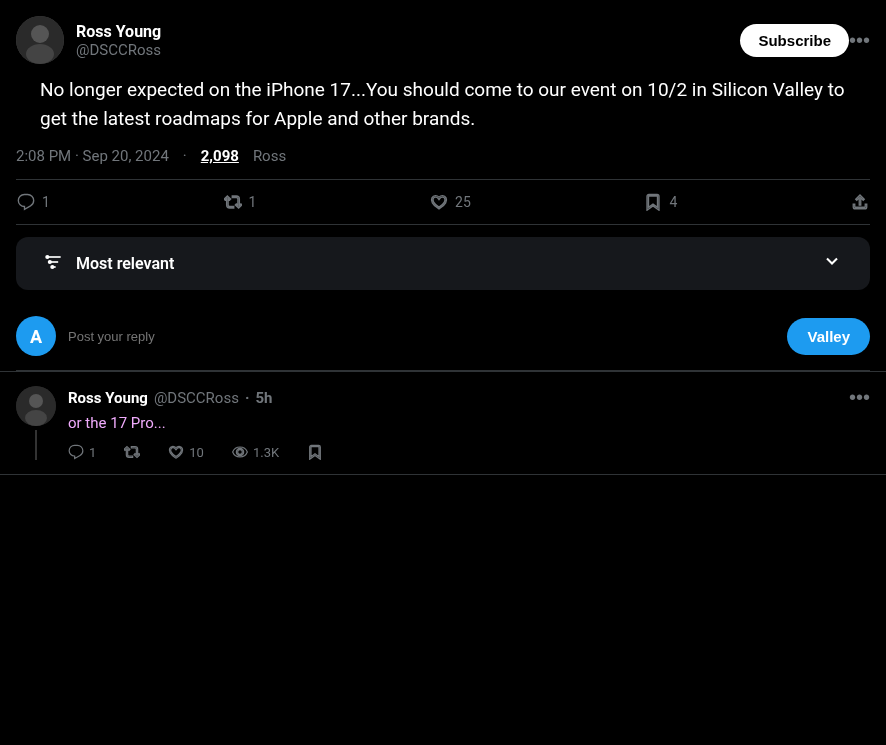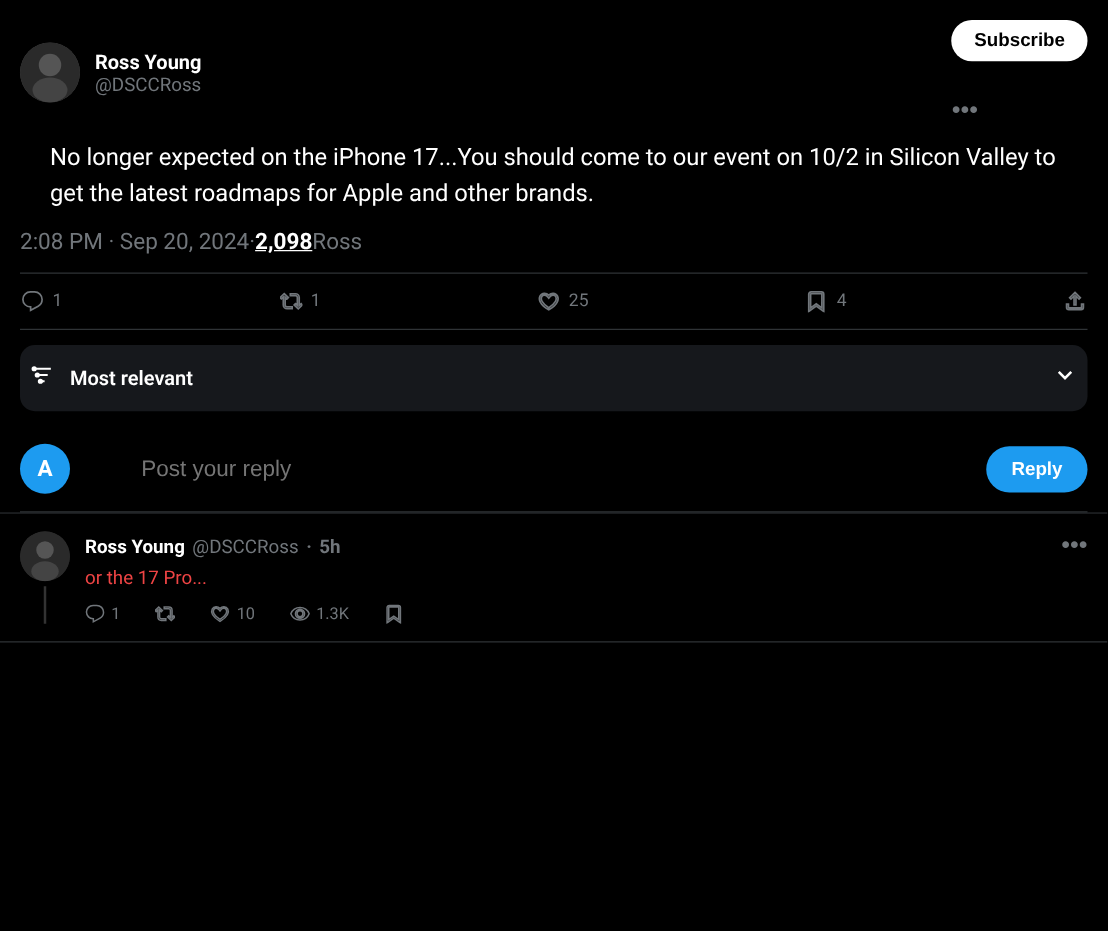--- a/index.html
+++ b/index.html
@@ -54,22 +54,22 @@
       color: #fff;
     }
 
     .username {
       font-size: 15px;
       color: #71767b;
     }
 
     .tweet-header-right {
       display: flex;
-      gap: 28px;
-      flex-direction: column;
+      align-items: center;
+      gap: 0;
     }
 
     .subscribe-btn {
       background: #fff;
       color: #000;
       border: none;
       border-radius: 9999px;
       padding: 8px 18px;
       font-size: 15px;
       font-weight: 700;
@@ -88,26 +88,26 @@
 
     .tweet-text {
       font-size: 19px;
       line-height: 1.5;
       color: #fff;
       margin-bottom: 14px;
       margin-left: 24px;
     }
 
     .tweet-meta {
-      font-size: 18px;
+      font-size: 15px;
       color: #71767b;
       margin-bottom: 14px;
       display: flex;
       align-items: center;
-      gap: 0;
+      gap: 14px;
     }
 
     .tweet-meta .views-count {
       color: #fff;
       font-weight: 700;
       text-decoration: underline;
     }
 
     .tweet-actions {
       display: flex;
@@ -136,21 +136,21 @@
       justify-content: center;
     }
 
     .sort-bar {
       display: flex;
       align-items: center;
       justify-content: space-between;
       background: #16181c;
       border-radius: 12px;
       margin: 12px 0;
-      padding: 14px 8px;
+      padding: 14px 28px;
       cursor: pointer;
     }
 
     .sort-bar-left {
       display: flex;
       align-items: center;
       gap: 12px;
     }
 
     .sort-label {
@@ -189,23 +189,22 @@
       font-size: 18px;
       font-weight: 700;
       color: #fff;
     }
 
     .reply-input {
       flex: 1;
       background: none;
       border: none;
       color: #f0abfc;
-      font-size: 18px;
+      font-size: 13px;
       outline: none;
-      margin-left: 45px;
     }
 
     .reply-btn {
       background: #1d9bf0;
       color: #fff;
       border: none;
       border-radius: 9999px;
       padding: 10px 20px;
       font-size: 15px;
       font-weight: 700;
@@ -258,21 +257,21 @@
       color: #71767b;
       font-weight: 400;
     }
 
     .reply-tweet-time {
       color: #71767b;
     }
 
     .reply-tweet-text {
       font-size: 15px;
-      color: #ef4444;
+      color: #f0abfc;
       line-height: 1.4;
       margin-bottom: 10px;
     }
 
     .reply-tweet-actions {
       display: flex;
       align-items: center;
       gap: 28px;
     }
 
@@ -408,21 +407,21 @@
         <polyline points="6 9 12 15 18 9"></polyline>
       </svg>
     </span>
   </div>
 
   <div class="reply-input-area">
     <div class="reply-avatar">
       <span>A</span>
     </div>
     <input class="reply-input" type="text" placeholder="Post your reply" style="">
-    <button class="reply-btn">Reply</button>
+    <button class="reply-btn">Valley</button>
   </div>
 </div>
 
 <div class="comment-section">
   <div class="reply-tweet">
 
     <div style="display:flex; flex-direction:column; align-items:center; flex-shrink:0;">
       <div class="reply-tweet-avatar">
         <svg width="40" height="40" viewBox="0 0 40 40">
           <circle cx="20" cy="20" r="20" fill="#2a2a2a"></circle>

